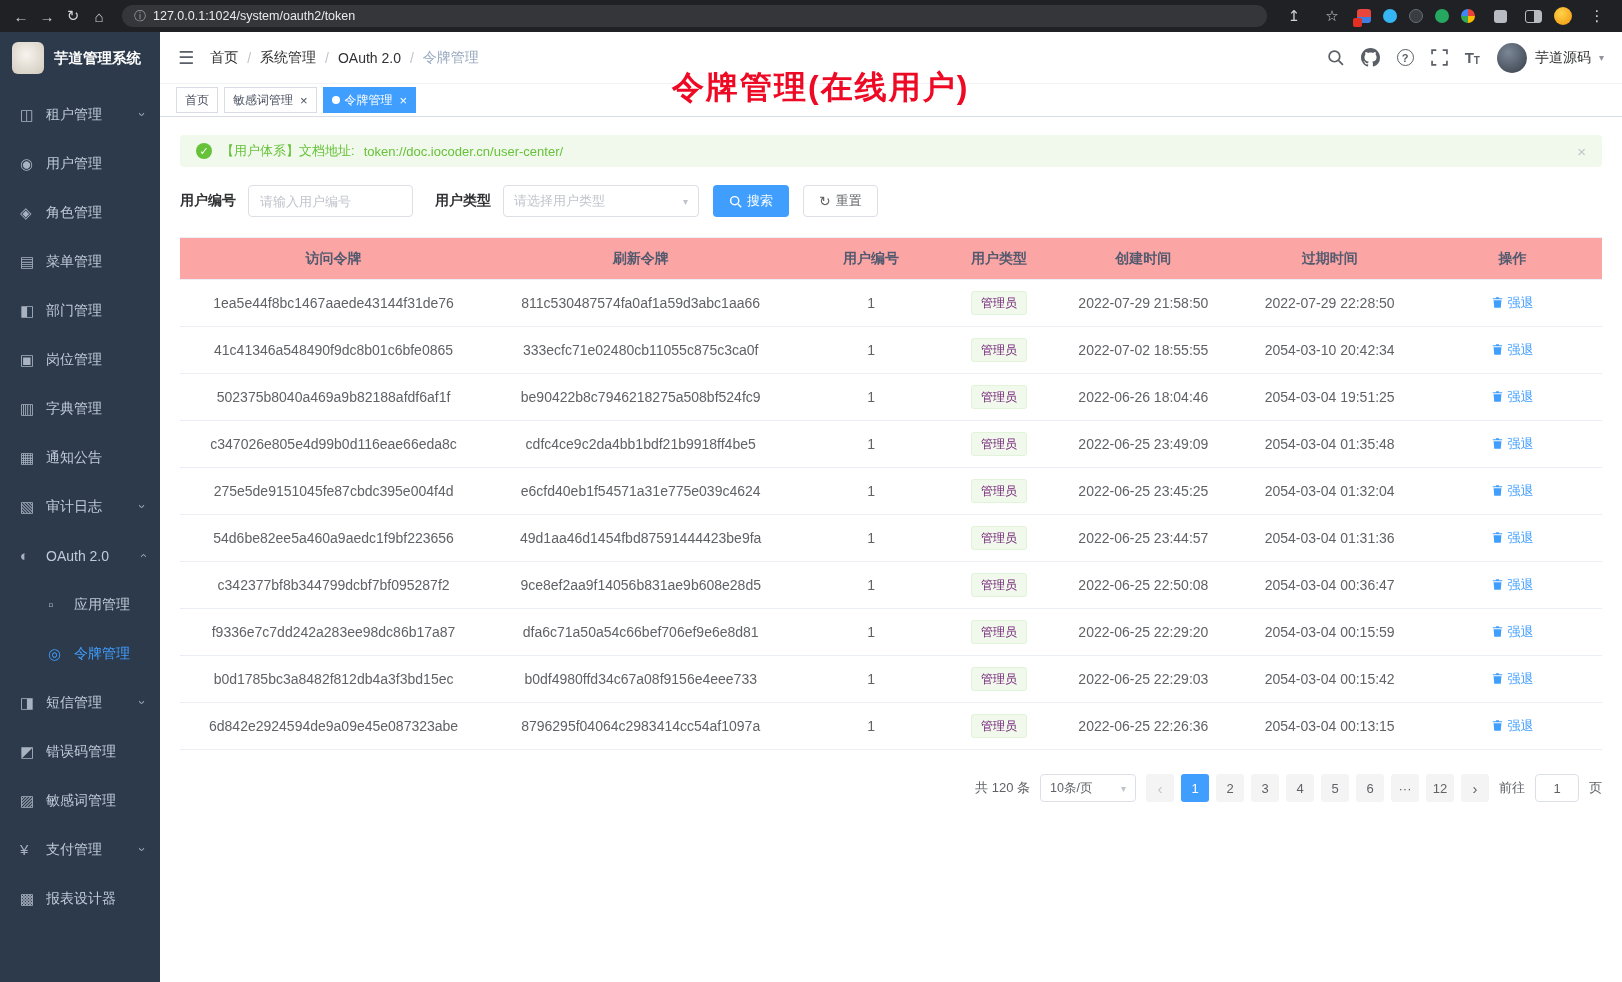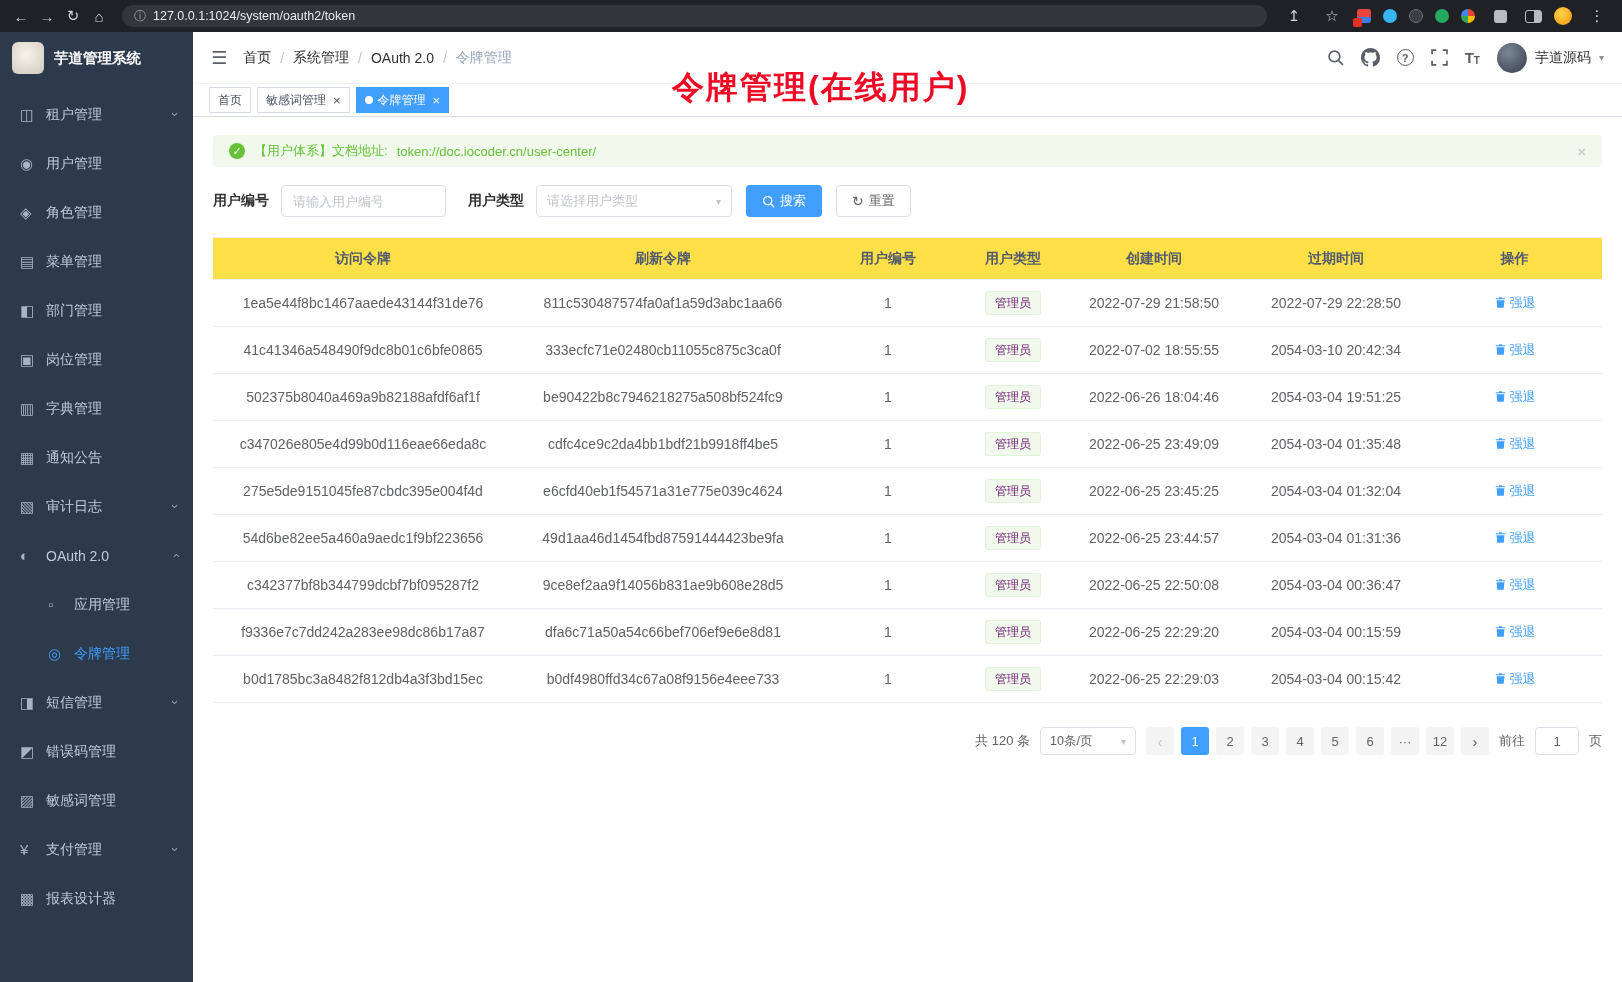--- a/index.html
+++ b/index.html
@@ -23,21 +23,21 @@
   .ext4 { background:#27a862; }
   .ext5 { background:conic-gradient(#ea4335 0 25%, #fbbc05 25% 50%, #34a853 50% 75%, #4285f4 75% 100%); }
   .puzzle { width:13px; height:13px; background:#b8bcc2; border-radius:3px; display:inline-block; }
   .split { width:17px; height:13px; border:1.5px solid #b8bcc2; border-radius:3px; display:inline-flex; cursor:pointer; }
   .split-fill { width:50%; height:100%; background:#b8bcc2; margin-left:auto; }
   .profile-dot { width:18px; height:18px; border-radius:50%; cursor:pointer;
                  background:radial-gradient(circle at 40% 35%, #ffd24a, #f0930a); }
 
   
   .app { position:absolute; top:32px; left:0; right:0; bottom:0; display:flex; }
-  .sidebar { width:193px; background:#2d3a4b; flex-shrink:0; display:flex; flex-direction:column; }
+  .sidebar { width:160px; background:#2d3a4b; flex-shrink:0; display:flex; flex-direction:column; }
   .logo-row { height:52px; display:flex; align-items:center; gap:10px; padding:0 12px; flex-shrink:0; }
   .logo-img { width:32px; height:32px; border-radius:6px; flex-shrink:0;
               background:radial-gradient(circle at 45% 40%, #f7f4ee, #cfc8bb); }
   .logo-title { color:#fff; font-weight:700; font-size:14.5px; white-space:nowrap; }
   .side-menu { flex:1; overflow:hidden; padding-top:6px; }
   .side-item { height:49px; display:flex; align-items:center; padding:0 16px 0 20px;
                color:#bfcbd9; font-size:14px; cursor:pointer; white-space:nowrap; }
   .side-item .s-icon { width:24px; font-size:15px; color:#a8b2c0; flex-shrink:0; }
   .side-item .s-label { margin-left:2px; }
   .side-item.child { padding-left:48px; }
@@ -97,21 +97,21 @@
   .sel-placeholder { color:#c0c4cc; font-size:13px; }
   .sel-caret { color:#c0c4cc; font-size:10px; }
   .btn { height:32px; border-radius:4px; display:inline-flex; align-items:center; gap:5px; padding:0 15px;
          font-size:13px; cursor:pointer; border:1px solid transparent; font-family:inherit; }
   .btn-primary { background:#409eff; color:#fff; margin-right:14px; }
   .btn-plain { background:#fff; color:#606266; border-color:#dcdfe6; }
   .reset-icon { font-size:14px; }
 
   .token-table { width:100%; border-collapse:collapse; table-layout:fixed; }
   .token-table th { height:42px; font-size:14px; color:#515a6e; font-weight:700; text-align:center;
-                    border-top:1px solid #ebeef5; border-bottom:1px solid #ebeef5; background:#fde047; }
+                    border-top:1px solid #ebeef5; border-bottom:1px solid #ebeef5; background:#fca5a5; }
   .token-table td { height:47px; font-size:14px; color:#606266; text-align:center;
                     border-bottom:1px solid #ebeef5; white-space:nowrap; overflow:hidden; }
   .tag-success { display:inline-block; padding:2px 9px; font-size:12px; color:#701a75; background:#f0f9eb;
                  border:1px solid #e1f3d8; border-radius:3px; line-height:1.5; }
   .action-link { color:#409eff; font-size:13px; display:inline-flex; align-items:center; gap:3px; cursor:pointer; }
   .action-link svg { width:13px; height:13px; }
 
   .pager { display:flex; align-items:center; justify-content:flex-end; gap:10px; margin-top:24px;
            font-size:13px; color:#606266; }
   .page-size { width:96px; height:28px; border:1px solid #dcdfe6; border-radius:4px; display:inline-flex;
@@ -444,20 +444,31 @@
               <td>b0d1785bc3a8482f812db4a3f3bd15ec</td>
               <td>b0df4980ffd34c67a08f9156e4eee733</td>
               <td>1</td>
               <td><span class="tag-success">管理员</span></td>
               <td>2022-06-25 22:29:03</td>
               <td>2054-03-04 00:15:42</td>
               <td><span class="action-link"><svg viewBox="0 0 16 16" fill="currentColor">
                     <path d="M6.2 1.5h3.6v1.2h4v1.4H2.2V2.7h4V1.5zM3.2 5.3h9.6L12 14.6H4L3.2 5.3z"></path>
                   </svg>强退</span></td>
             </tr>
+            <tr>
+              <td>6d842e2924594de9a09e45e087323abe</td>
+              <td>8796295f04064c2983414cc54af1097a</td>
+              <td>1</td>
+              <td><span class="tag-success">管理员</span></td>
+              <td>2022-06-25 22:26:36</td>
+              <td>2054-03-04 00:13:15</td>
+              <td><span class="action-link"><svg viewBox="0 0 16 16" fill="currentColor">
+                    <path d="M6.2 1.5h3.6v1.2h4v1.4H2.2V2.7h4V1.5zM3.2 5.3h9.6L12 14.6H4L3.2 5.3z"></path>
+                  </svg>强退</span></td>
+            </tr>
           </tbody>
       </table>
 
       <div class="pager">
         <span>共 120 条</span>
         <span class="page-size">
           <span>10条/页</span>
           <span class="sel-caret">▾</span>
         </span>
         <span class="page-btns">

